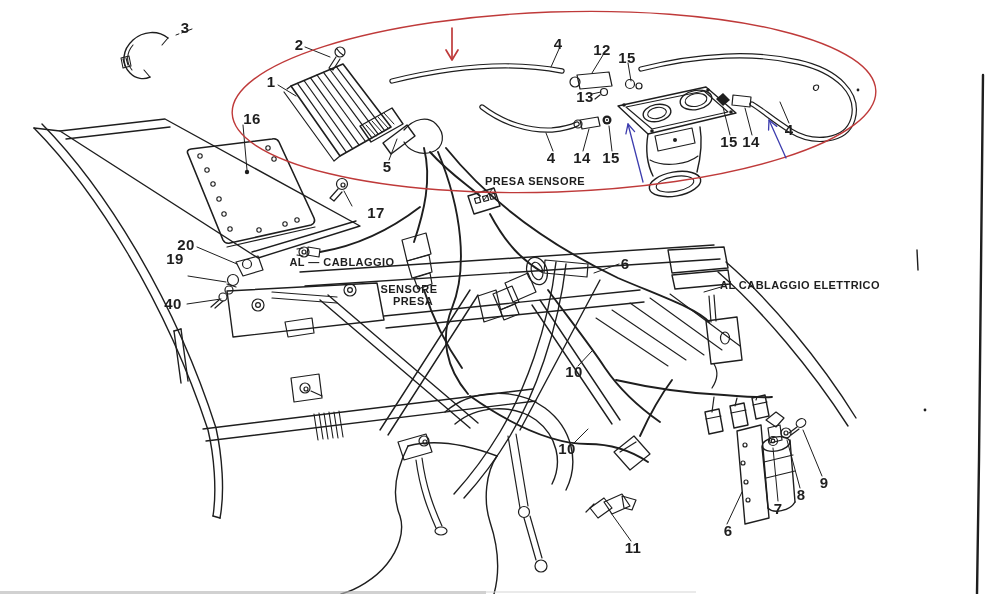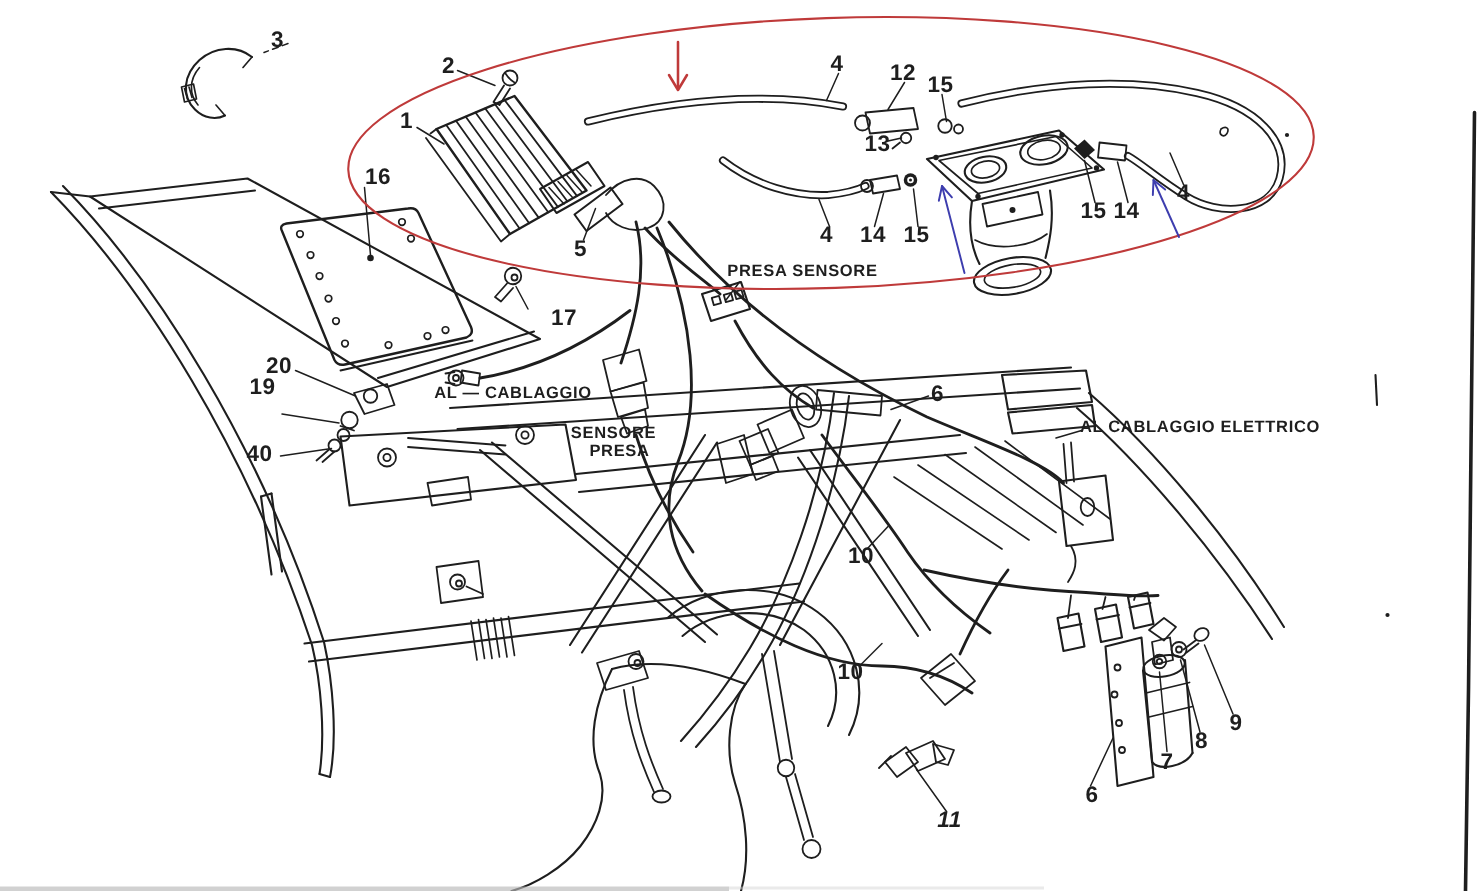--- a/index.html
+++ b/index.html
@@ -384,21 +384,21 @@
       <div class="callout" style="left: 551px; top: 157px;">4</div>
       <div class="callout" style="left: 789px; top: 129px;">4</div>
       <div class="callout" style="left: 387px; top: 166px;">5</div>
       <div class="callout" style="left: 625px; top: 263px;">6</div>
       <div class="callout" style="left: 728px; top: 530px;">6</div>
       <div class="callout" style="left: 778px; top: 508px;">7</div>
       <div class="callout" style="left: 801px; top: 494px;">8</div>
       <div class="callout" style="left: 824px; top: 482px;">9</div>
       <div class="callout" style="left: 574px; top: 371px;">10</div>
       <div class="callout" style="left: 567px; top: 448px;">10</div>
-      <div class="callout" style="left: 633px; top: 547px; font-style: italic;">11</div>
+      <div class="callout" style="left: 633px; top: 547px;">11</div>
       <div class="callout" style="left: 602px; top: 49px; text-align: right;">12</div>
       <div class="callout" style="left: 585px; top: 96px; text-align: right;">13</div>
       <div class="callout" style="left: 582px; top: 157px;">14</div>
       <div class="callout" style="left: 751px; top: 141px;">14</div>
       <div class="callout" style="left: 627px; top: 57px;">15</div>
       <div class="callout" style="left: 611px; top: 157px;">15</div>
       <div class="callout" style="left: 729px; top: 141px;">15</div>
       <div class="callout" style="left: 252px; top: 118px;">16</div>
       <div class="callout" style="left: 352px; top: 212px; margin-left: 24px;">17</div>
       <div class="callout" style="left: 186px; top: 244px;">20</div>

